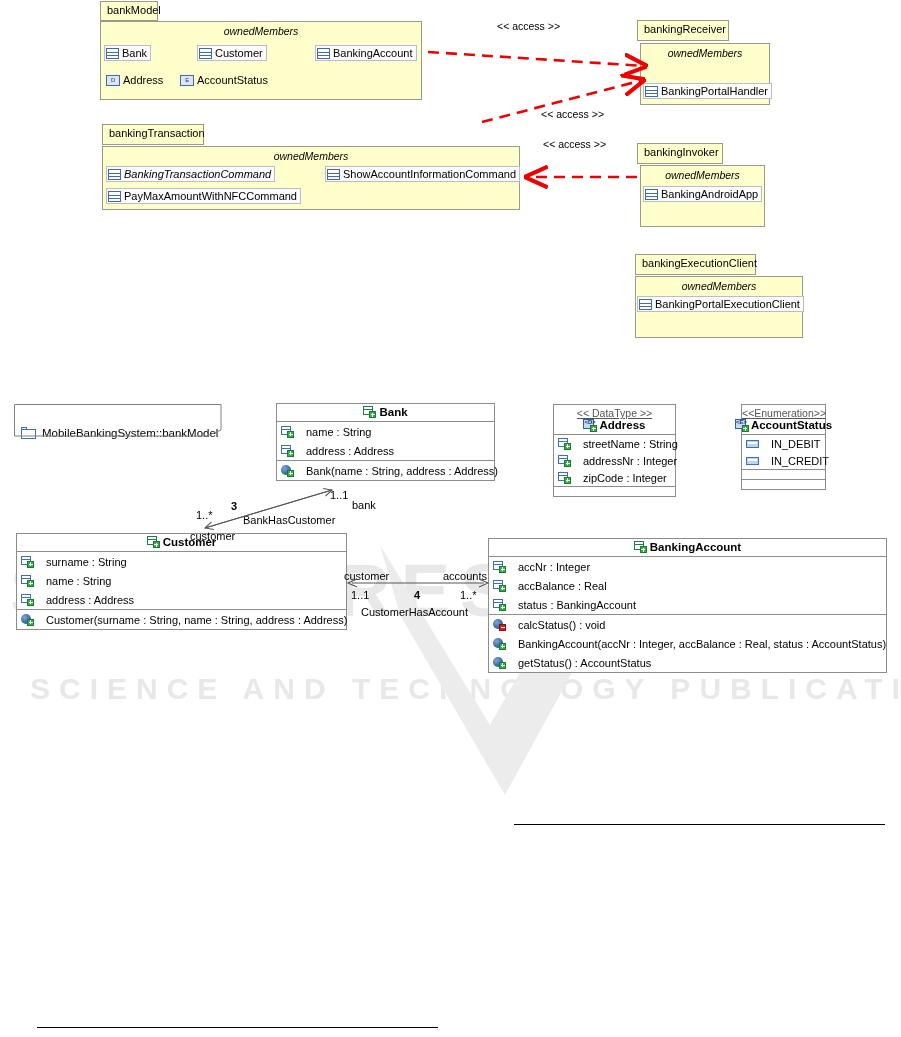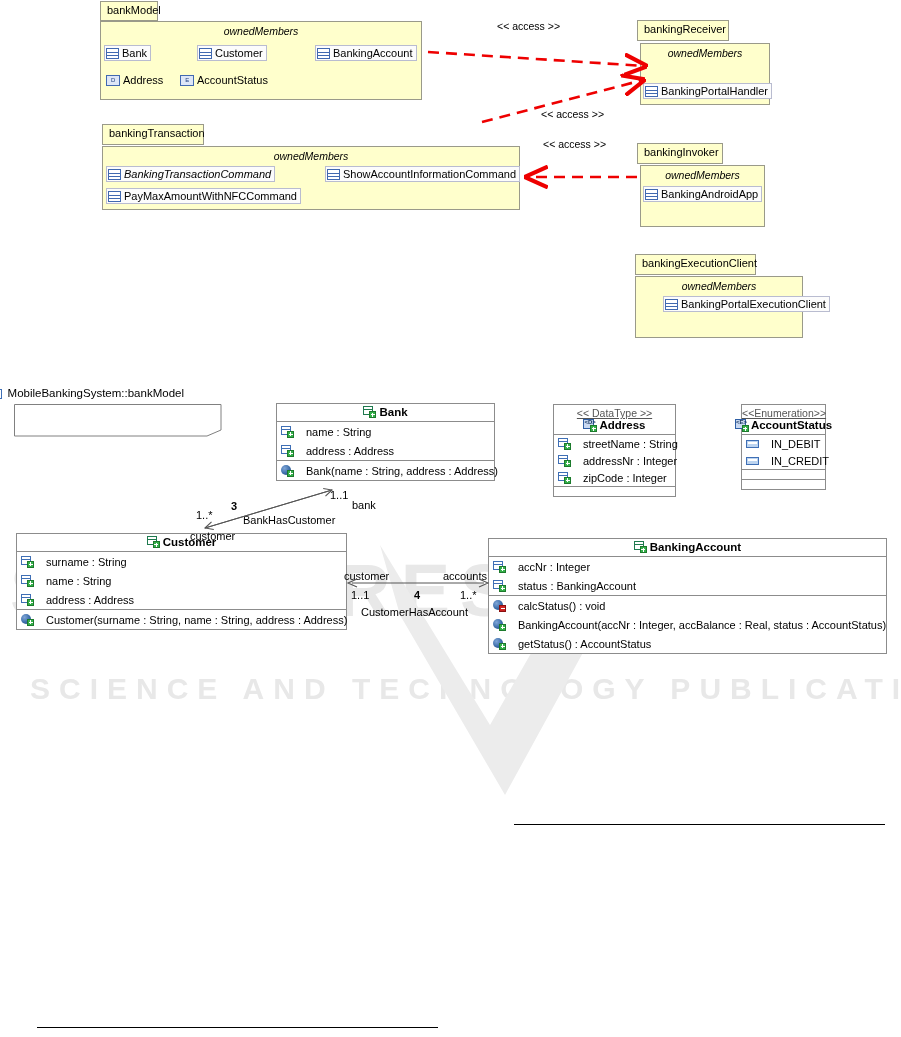--- a/index.html
+++ b/index.html
@@ -429,31 +429,31 @@
     <span class="ico ico-class"></span>
     <span class="member-label">BankingAndroidApp</span>
   </div>
 </div>
 
 <div class="pkg">
   <div class="pkg-tab" style="left:635px; top:254px; width:121px; height:21px;">bankingExecutionClient</div>
   <div class="pkg-body" style="left:635px; top:276px; width:168px; height:62px;">
     <div class="pkg-compartment-label">ownedMembers</div>
   </div>
-  <div class="member" style="left:663px; top:296px;">
+  <div class="member" style="left:637px; top:296px;">
     <span class="ico ico-class"></span>
     <span class="member-label">BankingPortalExecutionClient</span>
   </div>
 </div>
 
 <div class="access-label" style="left:497px; top:20px;">&lt;&lt; access &gt;&gt;</div>
 <div class="access-label" style="left:541px; top:108px;">&lt;&lt; access &gt;&gt;</div>
 <div class="access-label" style="left:543px; top:138px;">&lt;&lt; access &gt;&gt;</div>
 
-<div class="pkg-note" style="left:14px; top:380px; width:184px; height:26px;justify-content:flex-end;">
+<div class="pkg-note" style="left:14px; top:420px; width:184px; height:26px;">
   <span class="ico-pkg-folder">
     <span class="tab"></span>
       <span class="box"></span>
   </span>
   <span>MobileBankingSystem::bankModel</span>
 </div>
 <svg style="position:absolute; left:14px; top:404px; width:212px; height:34px; z-index:2;">
   <path d="M0.5,0.5 L207,0.5 L207,26 L193,32 L0.5,32 Z" fill="none" stroke="#808080" stroke-width="1"></path>
 </svg>
 
@@ -542,20 +542,27 @@
       </span>
     <span>BankingAccount</span>
   </div>
   <div class="cls-compartment">
     <div class="cls-row">
       <span class="ico-attr">
           <span class="body"></span>
           <span class="plus"></span>
         </span>
       <span>accNr : Integer</span>
+    </div>
+    <div class="cls-row">
+      <span class="ico-attr">
+          <span class="body"></span>
+          <span class="plus"></span>
+        </span>
+      <span>accBalance : Real</span>
     </div>
     <div class="cls-row">
       <span class="ico-attr">
           <span class="body"></span>
           <span class="plus"></span>
         </span>
       <span>status : BankingAccount</span>
     </div>
   </div>
   <div class="cls-compartment">

